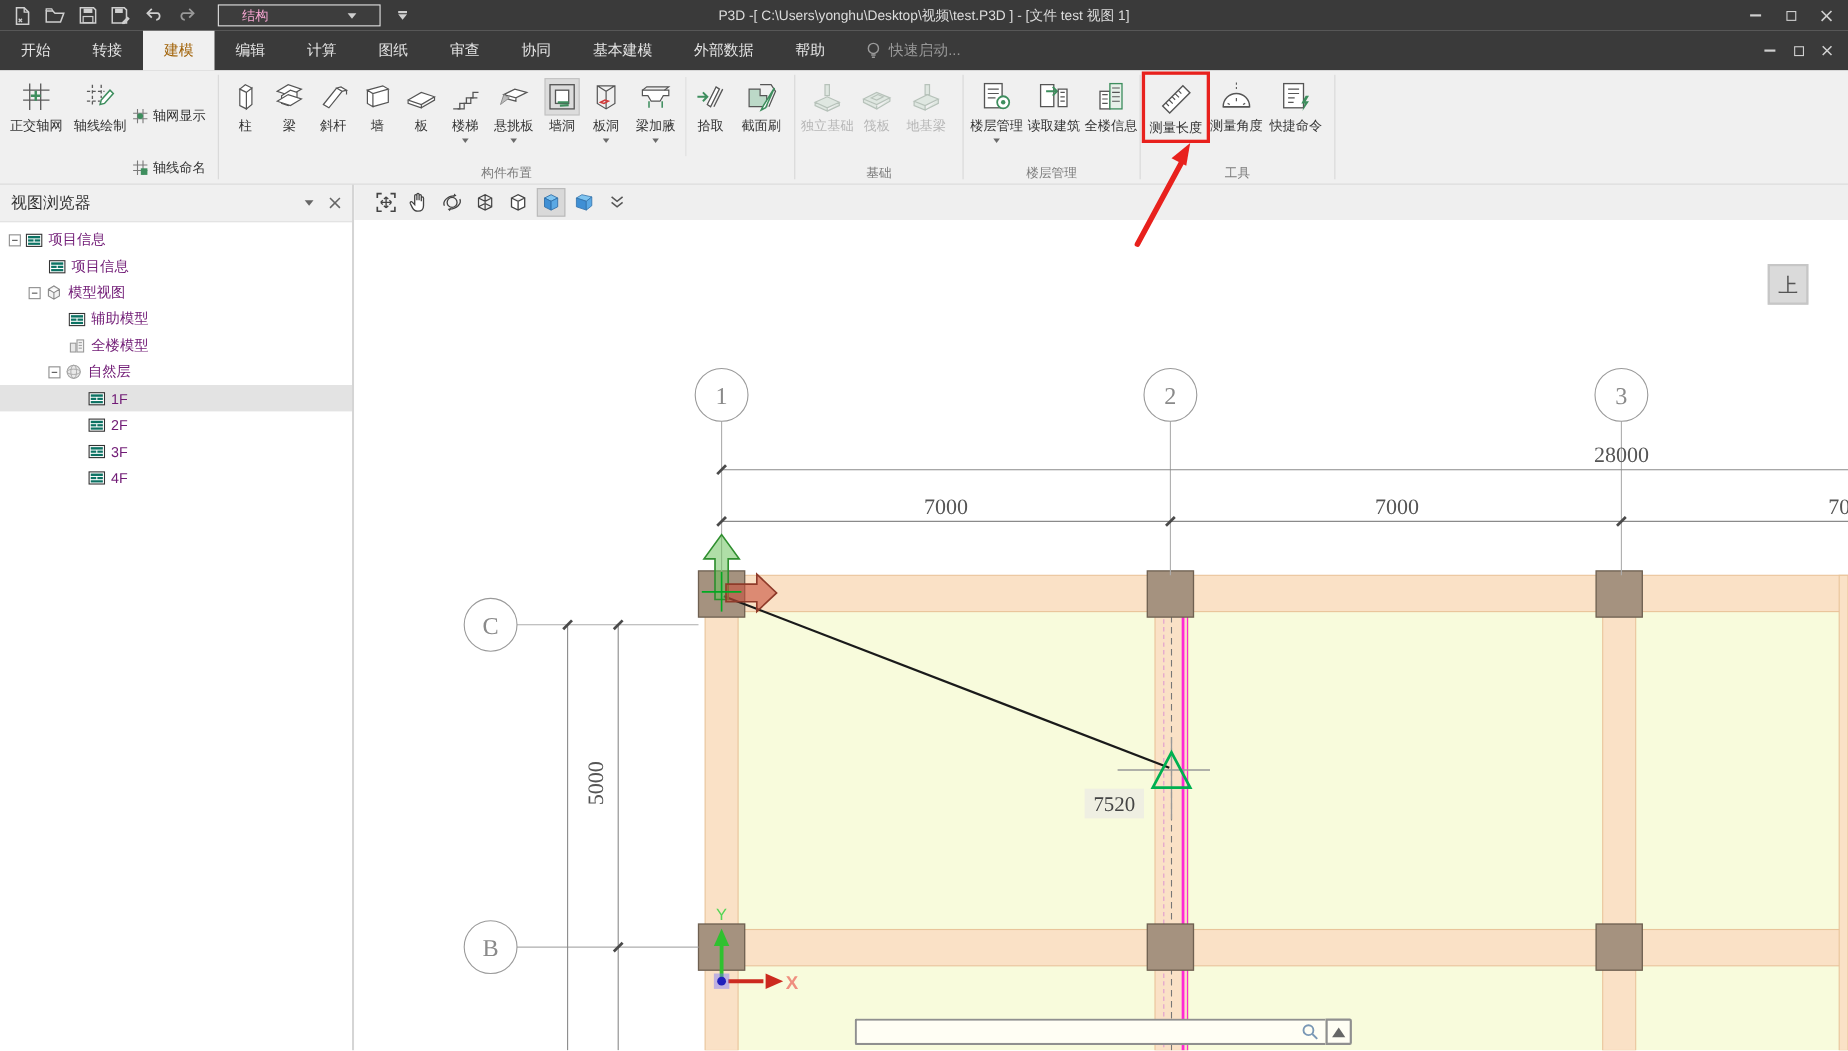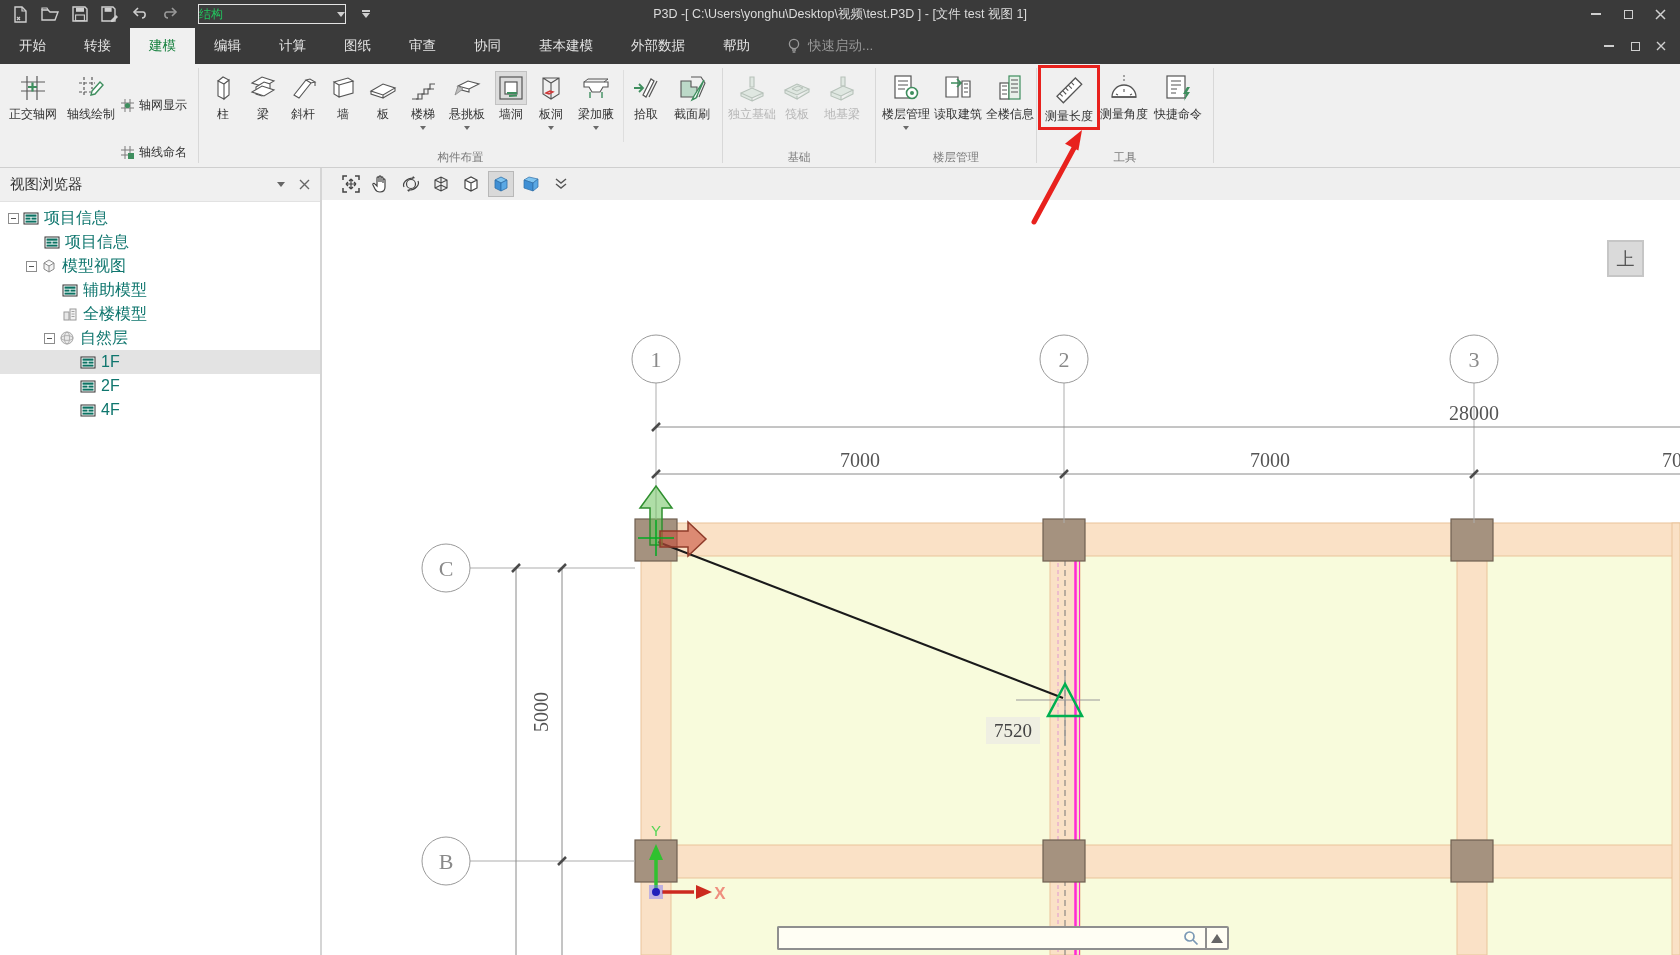--- a/index.html
+++ b/index.html
@@ -6,37 +6,37 @@
   html,body { width:1680px; height:955px; overflow:hidden; background:#fff;
     font-family:"Liberation Sans","DejaVu Sans",sans-serif; }
   #app { position:relative; width:1680px; height:955px; }
 
   
   #titlebar { position:absolute; left:0; top:0; width:1680px; height:28px;
     background:#3a3a3a; display:flex; align-items:center; color:#d8d8d8; }
   .qat { display:flex; align-items:center; gap:10px; padding-left:10px; }
   .qat .qbtn { width:20px; height:20px; display:flex; align-items:center; justify-content:center; }
   .combo { margin-left:8px; width:148px; height:20px; border:1px solid #e3e3e3;
-    background:#3d3d3d; color:#22c55e; font-size:12px; display:flex; align-items:center;
-    padding:0 0; justify-content:space-between; }
+    background:#3d3d3d; color:#f9a8d4; font-size:12px; display:flex; align-items:center;
+    padding:0 21px; justify-content:space-between; }
   .caret-down { width:0; height:0; border-left:4px solid transparent; border-right:4px solid transparent;
     border-top:5px solid #cfcfcf; }
   .custom-dd { margin-left:6px; display:flex; flex-direction:column; align-items:center; gap:1px; }
   .custom-dd .bar { width:8px; height:1.5px; background:#cfcfcf; }
   #title-text { position:absolute; left:0; right:0; text-align:center; font-size:12.5px; color:#dcdcdc; pointer-events:none; }
   .wincontrols { position:absolute; right:4px; top:0; height:100%; display:flex; align-items:center; }
   .wc { width:32px; height:100%; display:flex; align-items:center; justify-content:center; color:#cfcfcf; }
   .wc .mini { width:10px; height:1.6px; background:currentColor; }
   .wc .maxi { width:9px; height:9px; border:1.4px solid currentColor; }
 
   
   #menubar { position:absolute; left:0; top:28px; width:1680px; height:36px; background:#3a3a3a;
     display:flex; align-items:stretch; color:#e4e4e4; font-size:13.5px; }
   .mtab { padding:0 19px; display:flex; align-items:center; }
-  .mtab.active { background:#f0f0f0; color:#15803d; }
+  .mtab.active { background:#f0f0f0; color:#a16207; }
   .qlaunch { display:flex; align-items:center; gap:7px; margin-left:18px; color:#979797;justify-content:space-between; }
   .docwc { position:absolute; right:6px; top:0; height:100%; display:flex; align-items:center; }
   .docwc .wc { width:26px; color:#cfcfcf; }
 
   
   #ribbon { position:absolute; left:0; top:64px; width:1680px; height:104px; background:#f0f0f0;
     border-bottom:1px solid #cfcfcf; display:flex; }
   .rgroup { display:flex; flex-direction:column; padding:2px 4px 0; }
   .rgroup-body { flex:1; display:flex; align-items:flex-start; }
   .rgroup-label { height:17px; font-size:11.5px; color:#7b7b7b; text-align:center; }
@@ -52,21 +52,21 @@
   .sbtn { display:flex; align-items:center; gap:4px; font-size:12px; color:#333; height:17px;margin-top:25px; }
   .icon-bg { background:#dcdcdc; border:1px solid #c2c2c2; }
   .hl-red { border:3px solid #e8211d; padding:0 2px 2px; margin:-1px -3px 0; }
 
   
   #sidebar { position:absolute; left:0; top:168px; width:322px; height:787px; background:#fff;
     border-right:2px solid #d5d5d5; }
   #sidebar-header { height:34px; background:#f0f0f0; display:flex; align-items:center;
     padding:0 10px; font-size:14.5px; color:#333; border-bottom:1px solid #e2e2e2;}
   #sidebar-header .sp { flex:1; }
-  .tree { padding-top:4px; font-size:16px; color:#0f766e; }
+  .tree { padding-top:4px; font-size:13px; color:#701a75; }
   .trow { height:24px; display:flex; align-items:center; gap:4px; }
   .trow.sel { background:#e3e3e3; }
   .exp { width:11px; height:11px; border:1px solid #8d8d8d; background:#fff; position:relative; flex:0 0 11px;}
   .exp::after { content:""; position:absolute; left:2px; right:2px; top:4.5px; height:1.3px; background:#555; }
   .ticon { width:17px; height:16px; flex:0 0 17px; display:flex; align-items:center; }
   .p8{padding-left:8px} .p44{padding-left:44px} .p26{padding-left:26px} .p62{padding-left:62px} .p80{padding-left:80px}
 
   
   #canvas { position:absolute; left:322px; top:168px; width:1358px; height:787px; background:#fff; }
   #canvas-toolbar { position:absolute; left:0; top:0; width:1358px; height:32px; background:#efefef;
@@ -587,20 +587,32 @@
       <div class="trow p80">
         <span class="ticon">
           <svg width="16" height="15" viewBox="0 0 16 15">
               <rect x="1" y="2" width="14" height="11" fill="#fff" stroke="#333" stroke-width="1"></rect>
               <rect x="2.5" y="3.5" width="11" height="2.2" fill="#0c7263"></rect>
               <rect x="2.5" y="6.6" width="5" height="2" fill="#0c7263"></rect>
               <rect x="8.5" y="6.6" width="5" height="2" fill="#0c7263"></rect>
               <rect x="2.5" y="9.6" width="11" height="2" fill="#0c7263"></rect>
             </svg>
         </span>
+        <span>3F</span>
+      </div>
+      <div class="trow p80">
+        <span class="ticon">
+          <svg width="16" height="15" viewBox="0 0 16 15">
+              <rect x="1" y="2" width="14" height="11" fill="#fff" stroke="#333" stroke-width="1"></rect>
+              <rect x="2.5" y="3.5" width="11" height="2.2" fill="#0c7263"></rect>
+              <rect x="2.5" y="6.6" width="5" height="2" fill="#0c7263"></rect>
+              <rect x="8.5" y="6.6" width="5" height="2" fill="#0c7263"></rect>
+              <rect x="2.5" y="9.6" width="11" height="2" fill="#0c7263"></rect>
+            </svg>
+        </span>
         <span>4F</span>
       </div>
     </div>
   </div>
 
   <div id="canvas">
     <div id="canvas-toolbar">
       <span class="cbtn">
         <svg width="20" height="20" viewBox="0 0 20 20">
             <path d="M2 6V2h4M14 2h4v4M18 14v4h-4M6 18H2v-4" fill="none" stroke="#444" stroke-width="1.5"></path>

